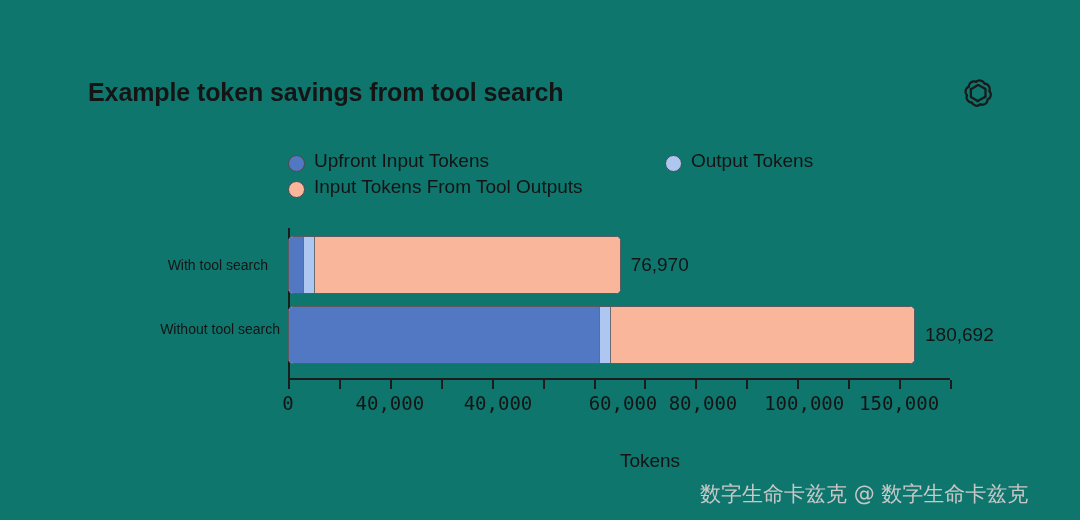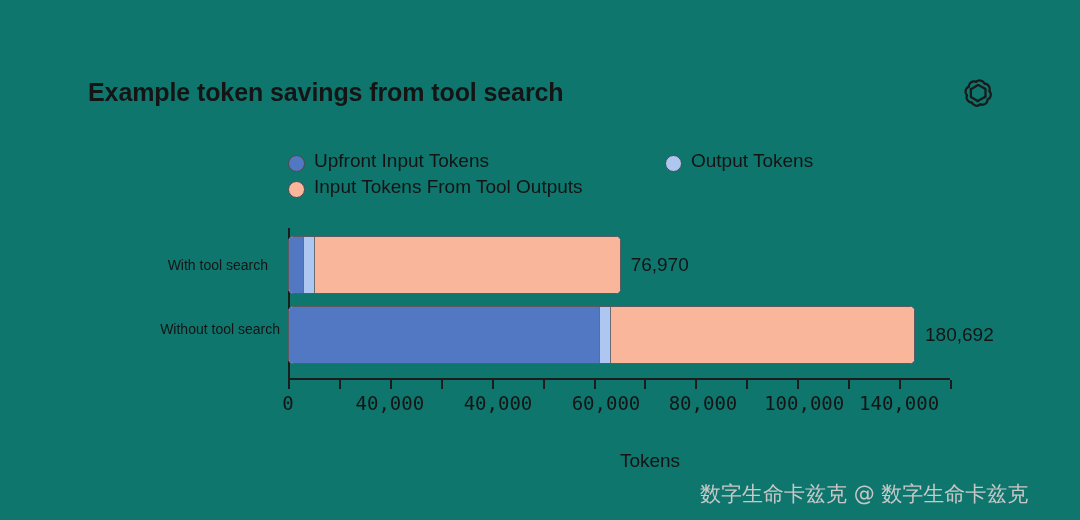--- a/index.html
+++ b/index.html
@@ -245,22 +245,22 @@
       <div class="xtick-mark" style="left: 644.462px;"></div>
       <div class="xtick-mark" style="left: 695.385px;"></div>
       <div class="xtick-mark" style="left: 746.308px;"></div>
       <div class="xtick-mark" style="left: 797.231px;"></div>
       <div class="xtick-mark" style="left: 848.154px;"></div>
       <div class="xtick-mark" style="left: 899.077px;"></div>
       <div class="xtick-mark" style="left: 950px;"></div>
       <div class="xtick-label" style="left: 288px;">0</div>
       <div class="xtick-label" style="left: 389.846px;">40,000</div>
       <div class="xtick-label" style="left: 498px; text-align: right;">40,000</div>
-      <div class="xtick-label" style="left: 606px;">60,000</div>
+      <div class="xtick-label" style="left: 623px;">60,000</div>
       <div class="xtick-label" style="left: 703px; text-align: right;">80,000</div>
       <div class="xtick-label" style="left: 797.231px; margin-left: 7px;">100,000</div>
-      <div class="xtick-label" style="left: 899.077px;">140,000</div>
+      <div class="xtick-label" style="left: 899.077px;">150,000</div>
     </div>
 
   <div id="xaxis-title-inner" style="left: 650px;">Tokens</div>
 
   <div id="watermark">数字生命卡兹克 @ 数字生命卡兹克</div>
 </div>
 
 </body></html>

